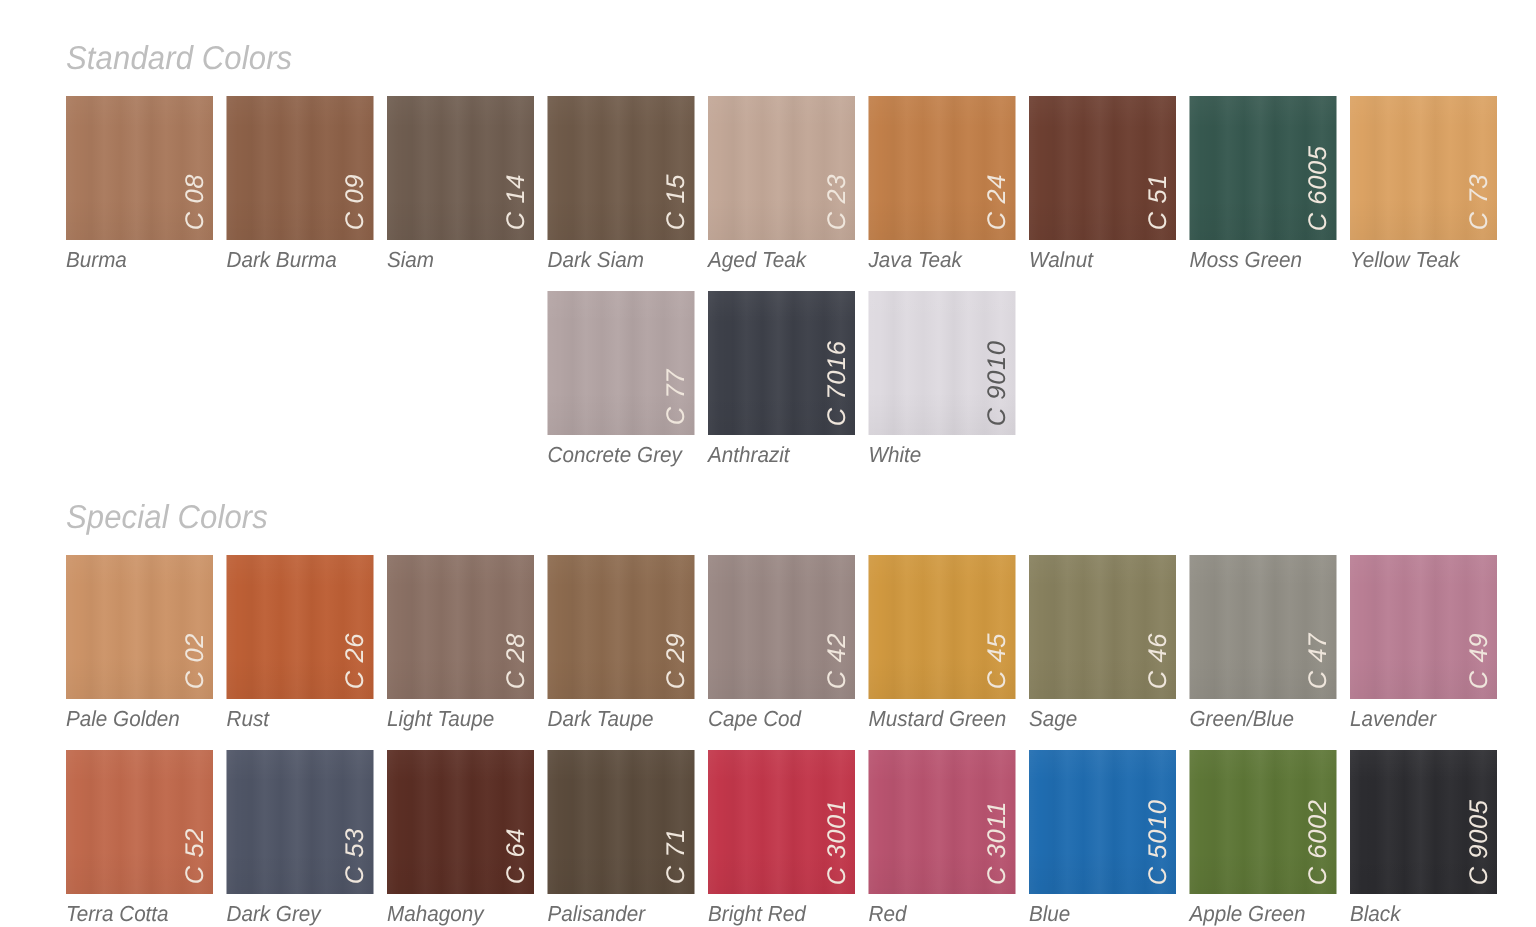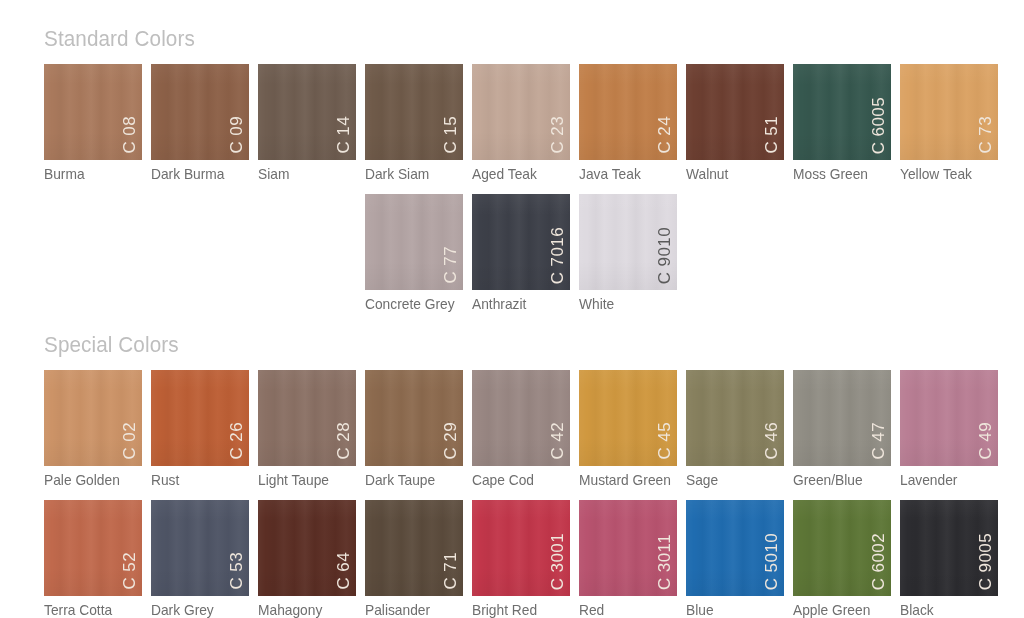--- a/index.html
+++ b/index.html
@@ -14,20 +14,21 @@
     font-family: "Liberation Sans", sans-serif;
     overflow: hidden;
     position: relative;
   }
 
   .page {
     position: relative;
     width: 1024px;
     height: 618px;
     box-sizing: border-box;
+    font-style: italic;
   }
 
   .section {
     position: absolute;
     left: 0;
     right: 0;
   }
 
   #section-standard { top: 26px; }
   #section-special  { top: 332px; }

